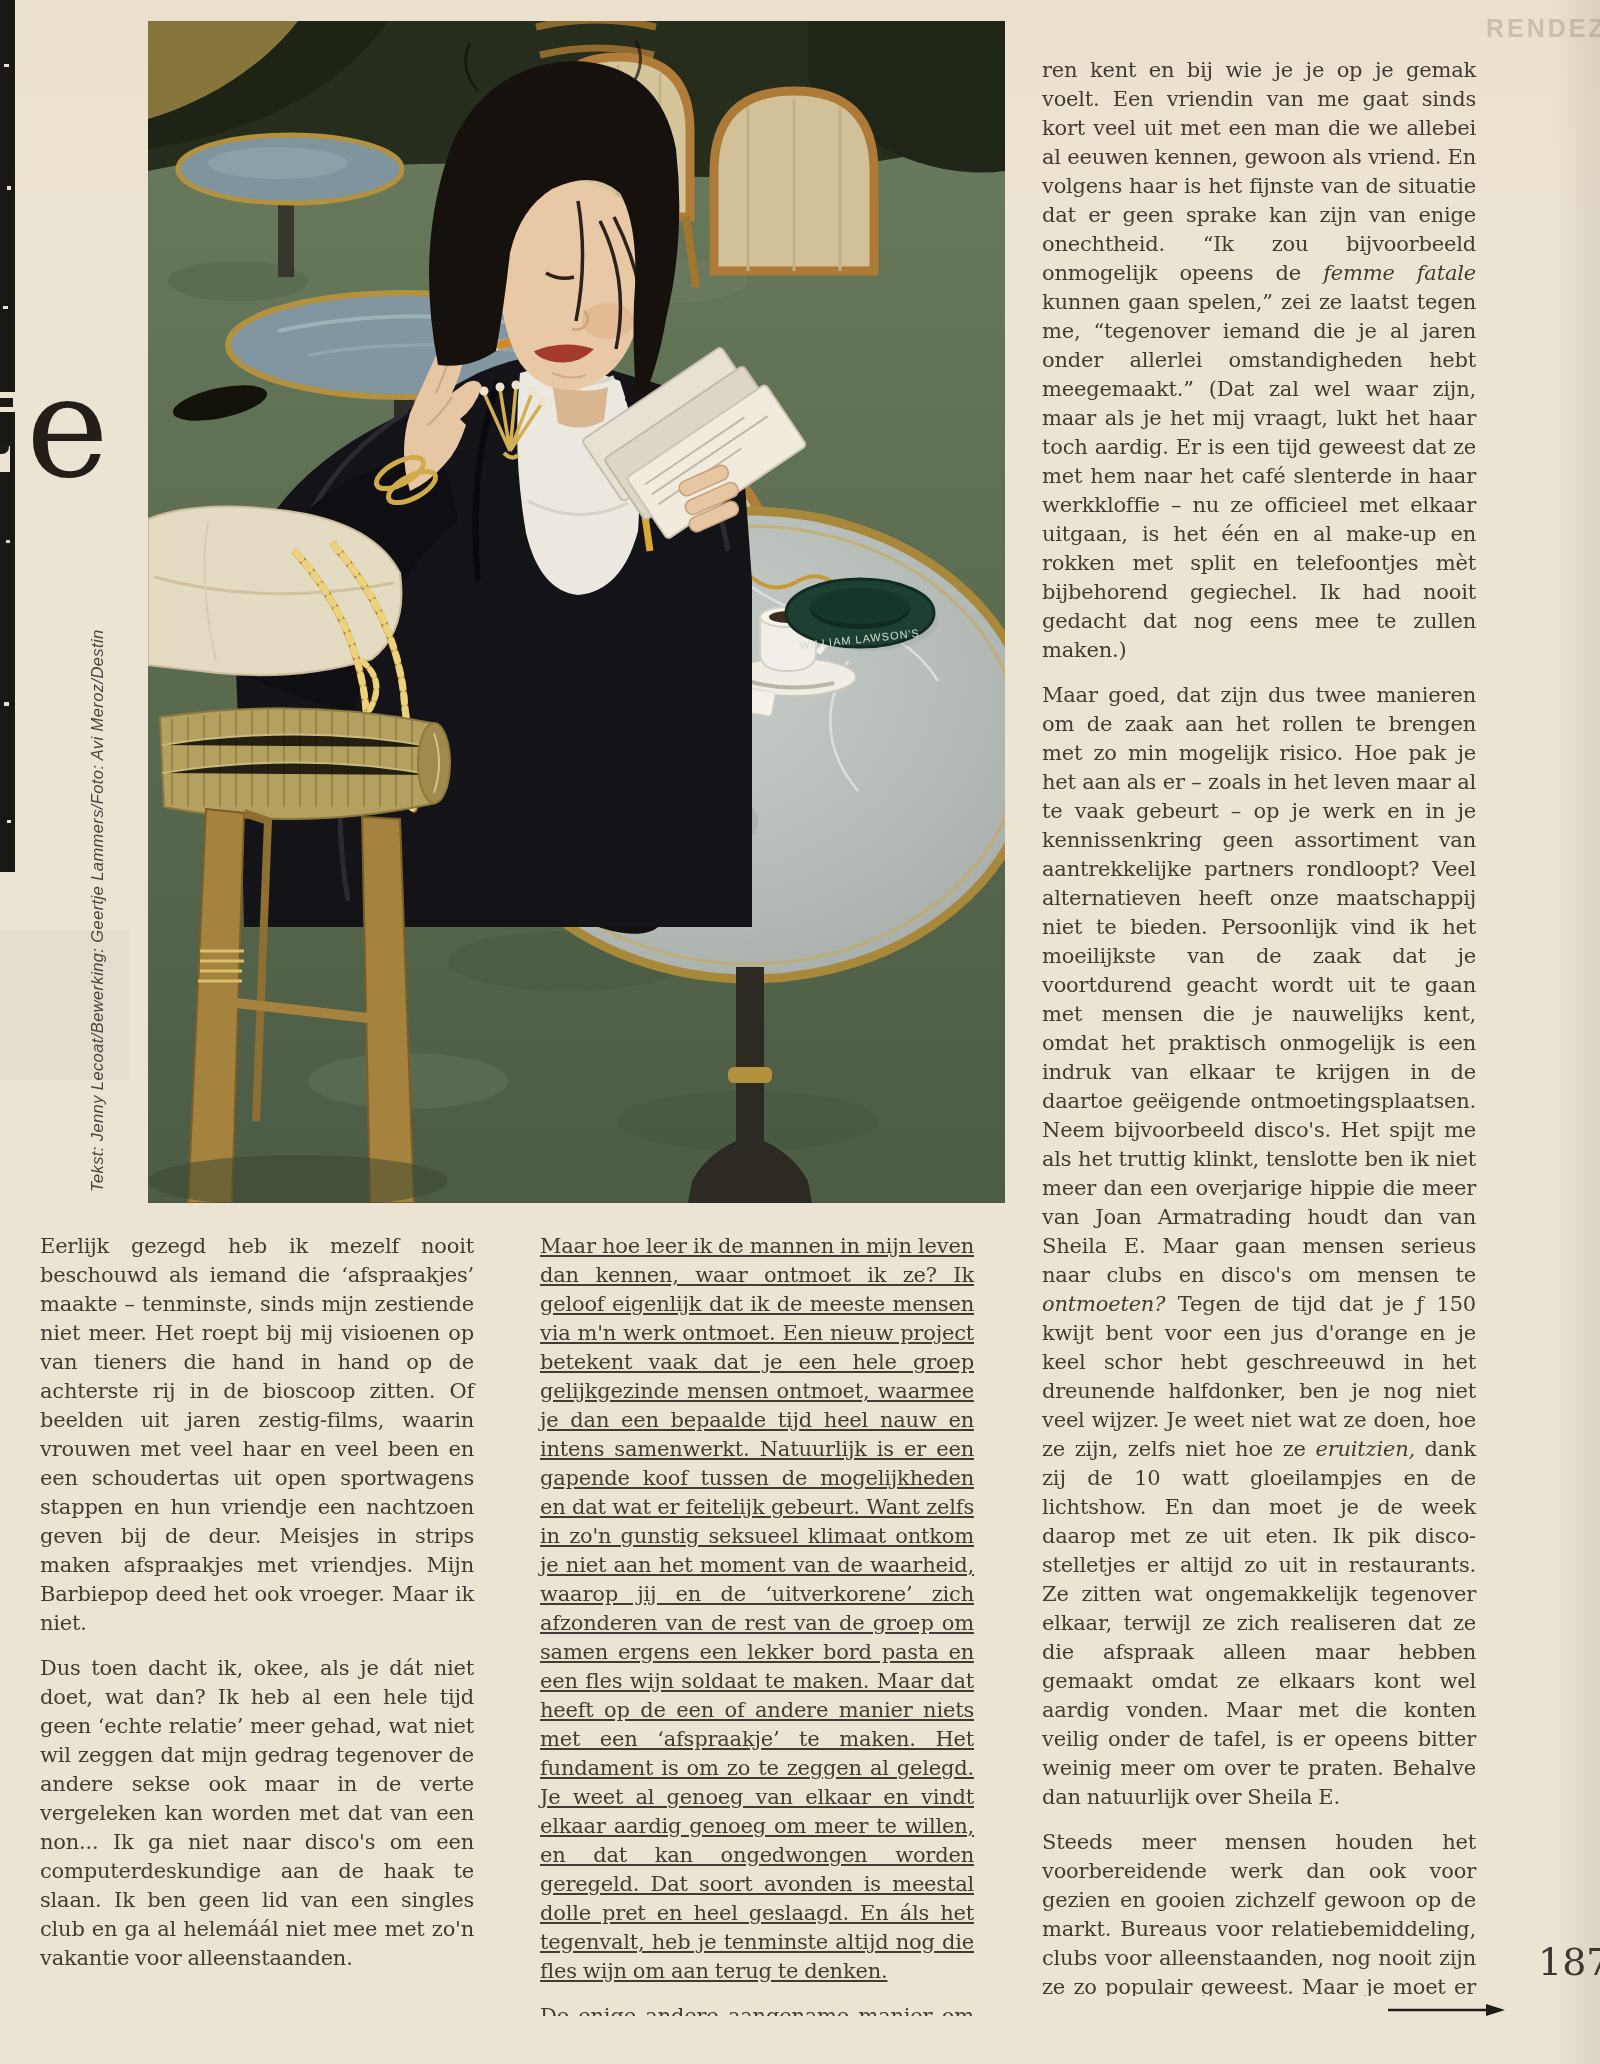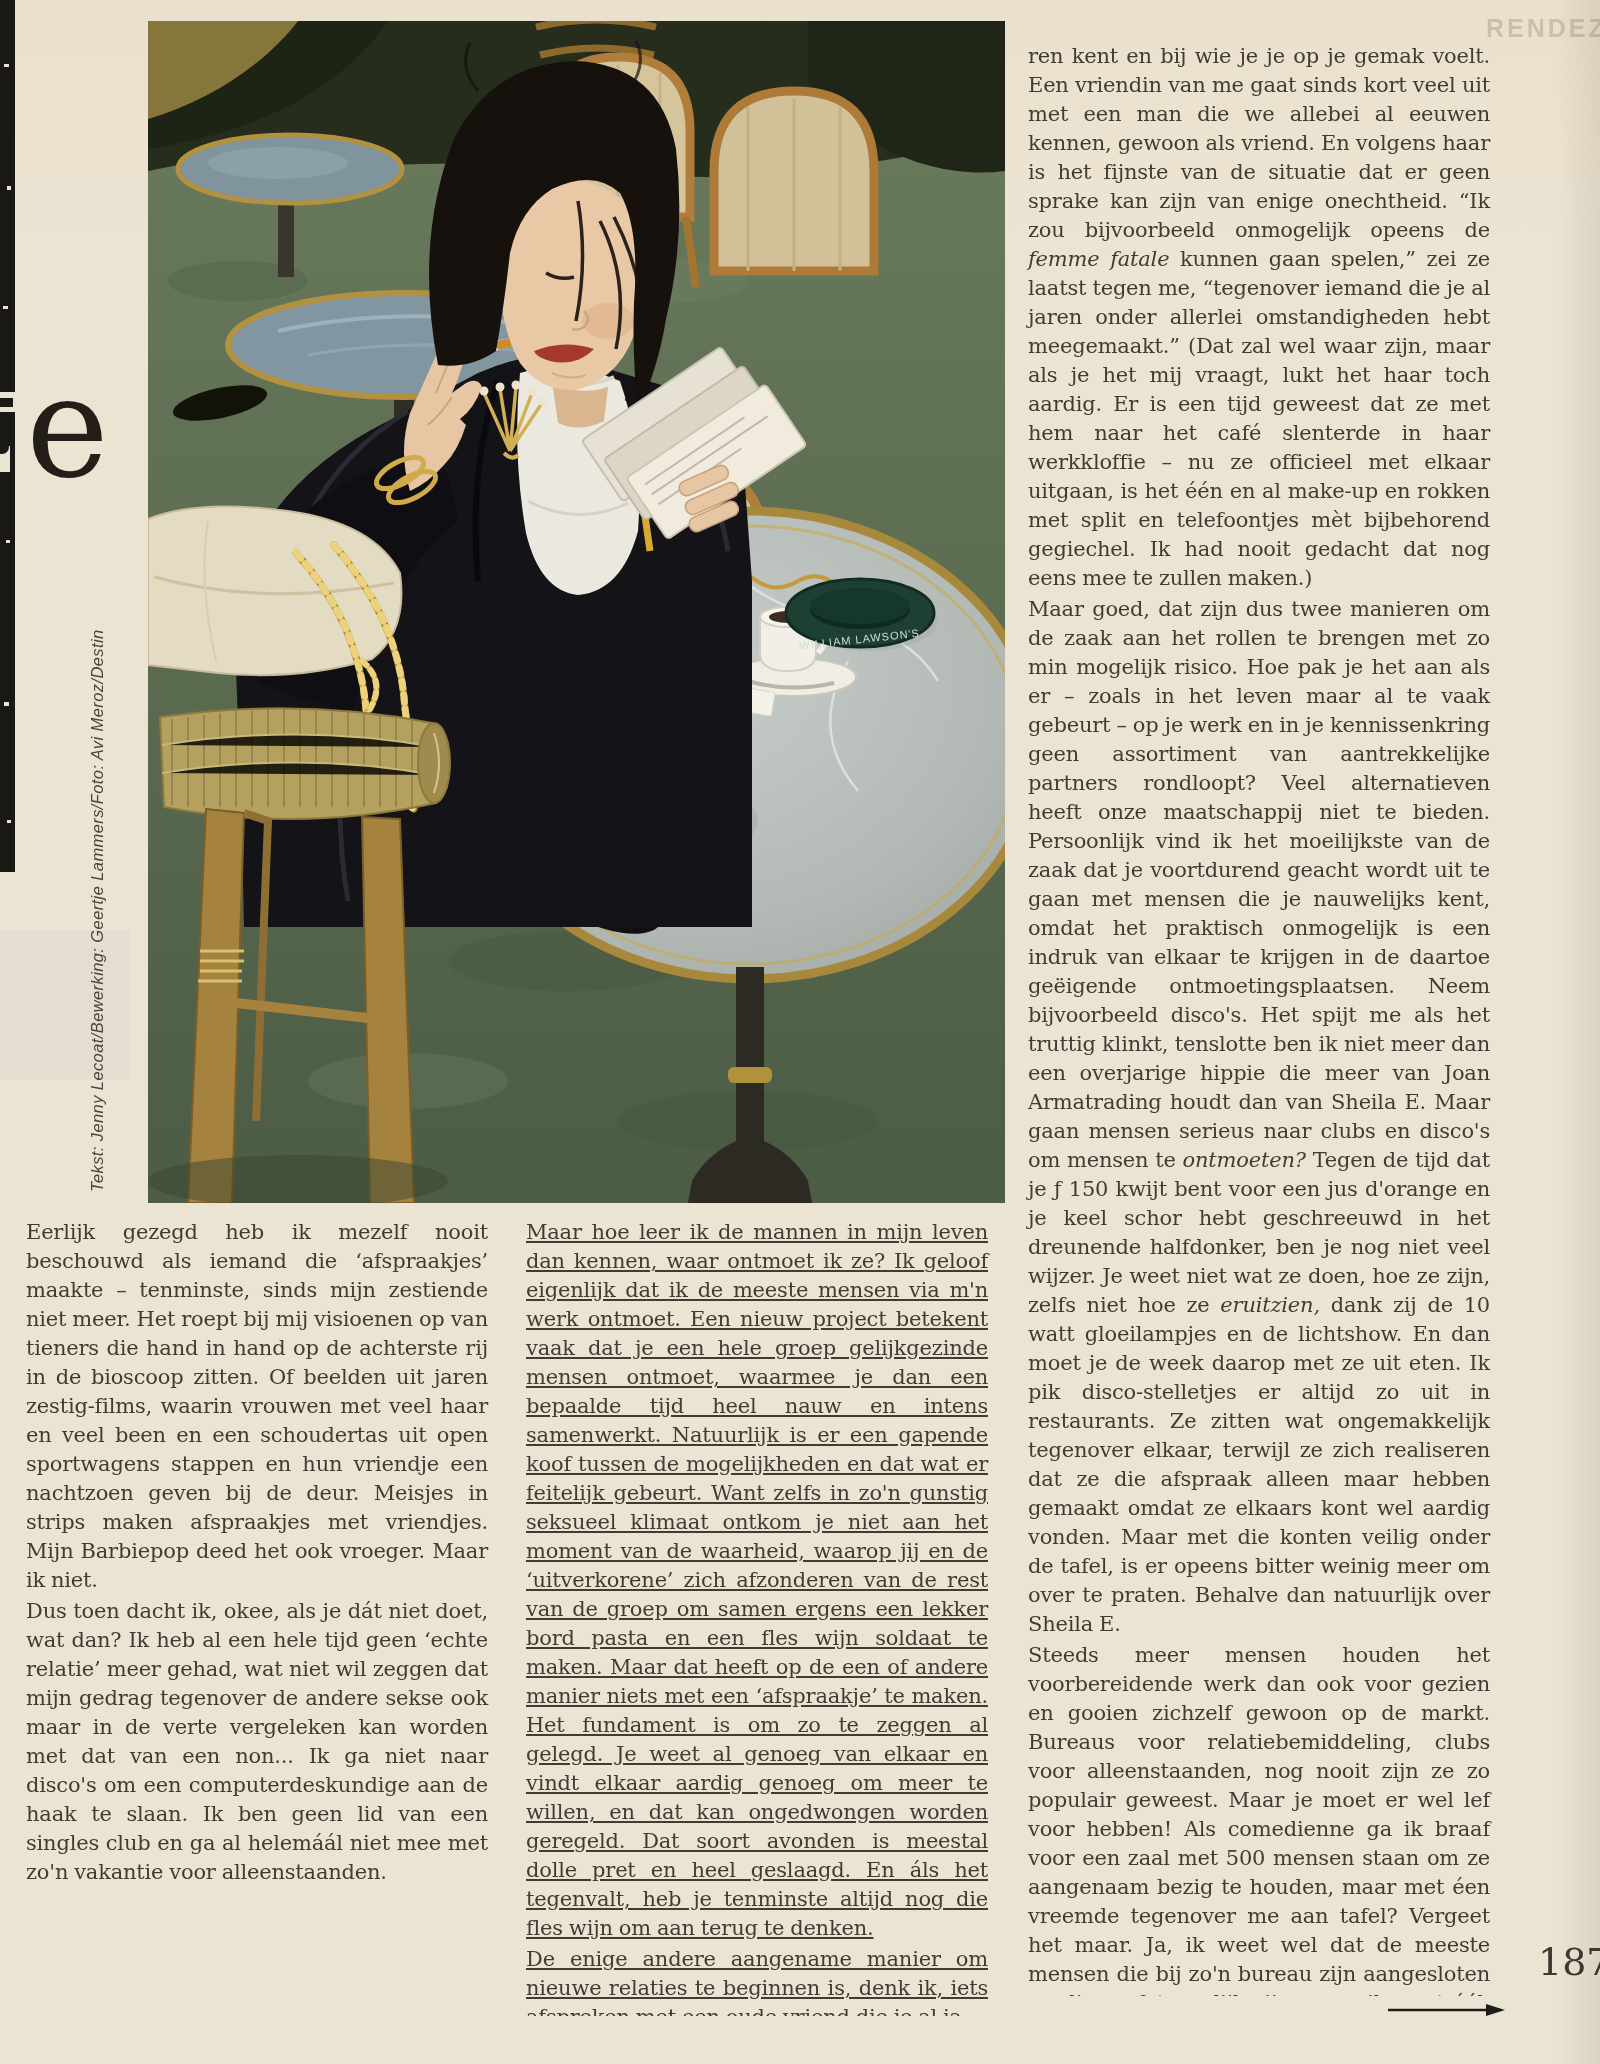--- a/index.html
+++ b/index.html
@@ -24,21 +24,21 @@
   .photo{position:absolute;left:148px;top:21px;width:857px;height:1182px;}
   .photo svg{display:block;width:100%;height:100%;}
   
   .credit{position:absolute;left:88px;top:1192px;width:714px;transform:rotate(-90deg);
           transform-origin:0 0;font-family:"Liberation Sans",sans-serif;font-style:italic;
           font-size:16.5px;letter-spacing:.4px;color:#49453e;white-space:nowrap;}
   
   .col{position:absolute;width:466px;text-align:justify;font-size:21px;line-height:29px;
        color:#413b34;letter-spacing:-0.2px;word-spacing:-0.5px;overflow:hidden;
        hyphens:auto;-webkit-hyphens:auto;}
-  .col p{margin:2px;}
+  .col p{margin:16px;}
   .col em{font-style:italic;}
   #col-right{left:1026px;top:40px;height:1956px;}
   #col-left{left:24px;top:1216px;height:800px;}
   #col-mid{left:524px;top:1216px;height:800px;text-decoration:underline;}
   
   .pagenum{position:absolute;left:1538px;top:1940px;font-size:38px;color:#3c3731;}
   
   .arrow{position:absolute;left:1388px;top:2000px;width:120px;height:20px;}
   
   .ghost{position:absolute;left:1486px;top:14px;font-family:"Liberation Sans",sans-serif;

